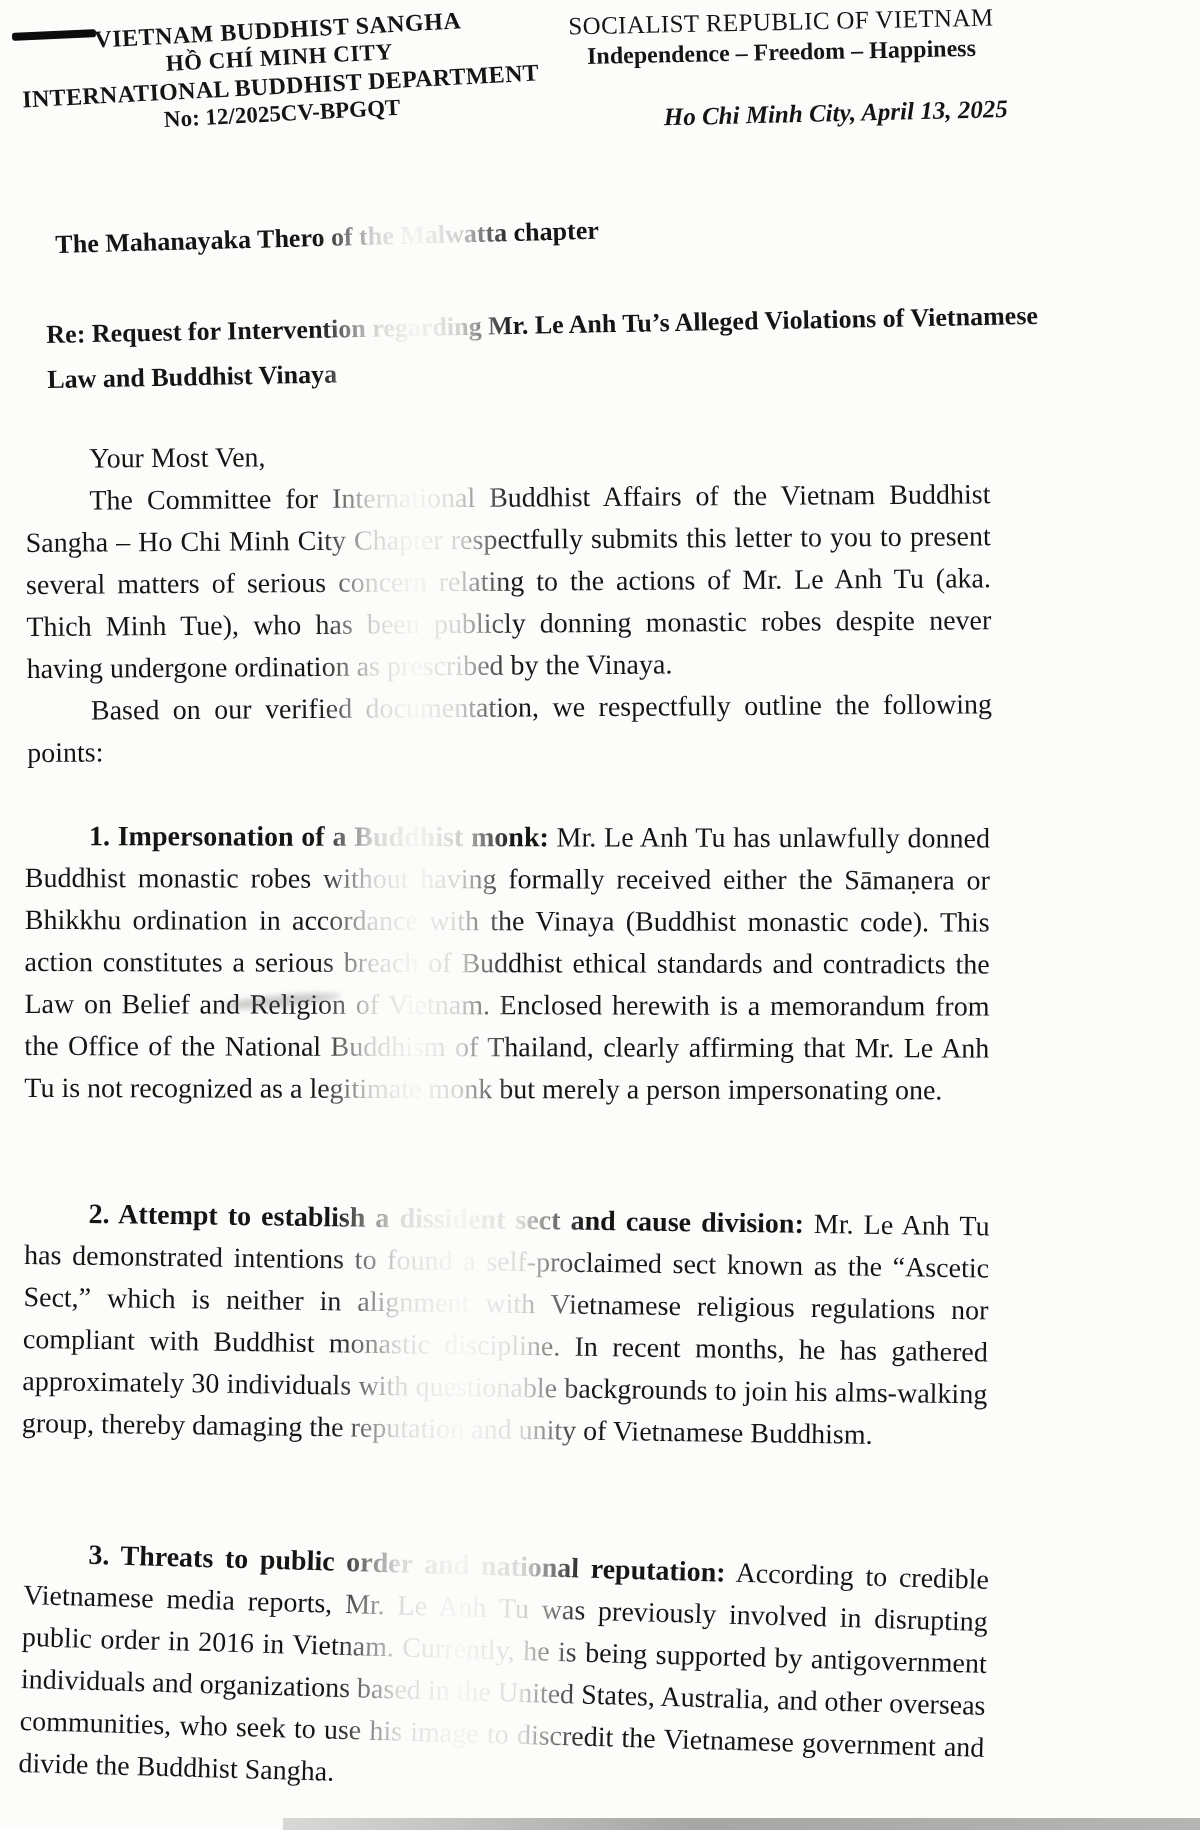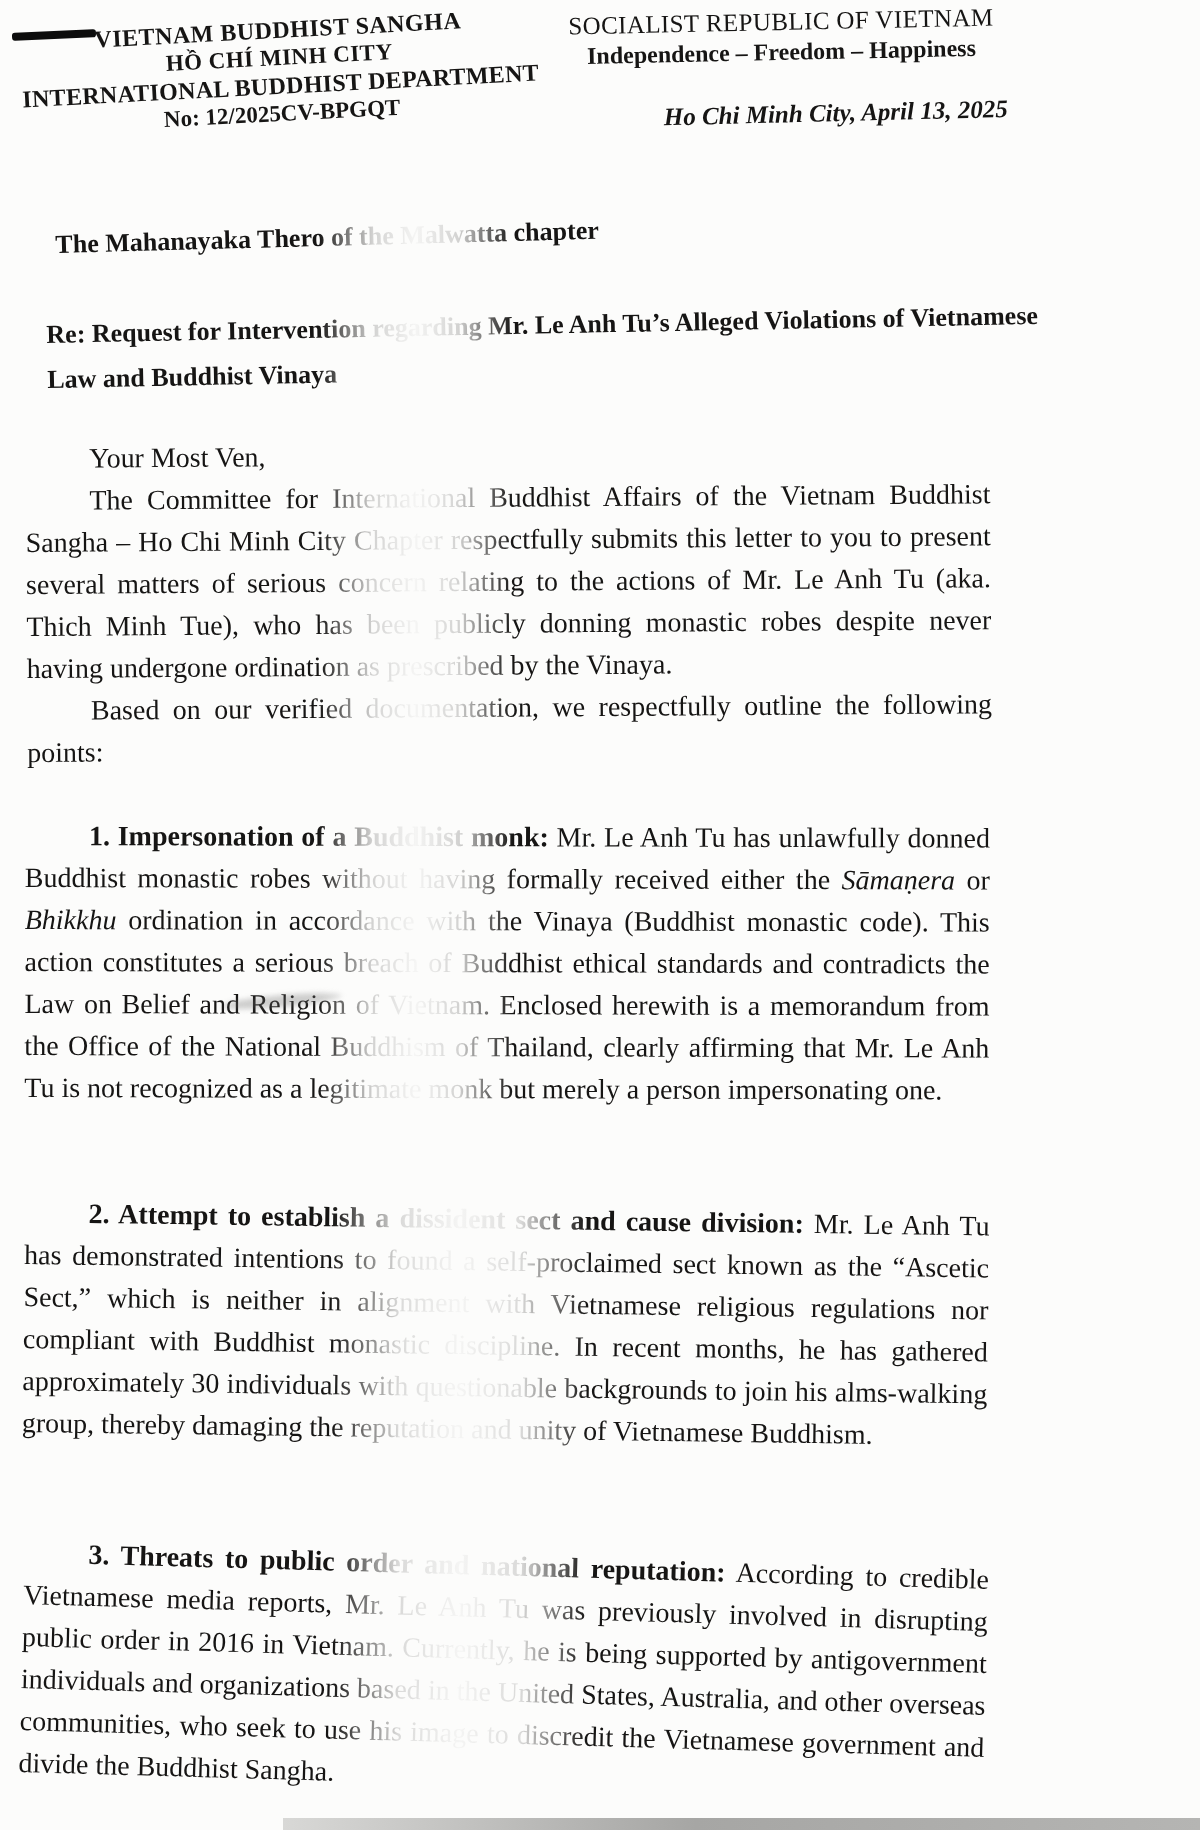--- a/index.html
+++ b/index.html
@@ -2,21 +2,21 @@
 <html><head>
 <meta charset="utf-8">
 <style>
   html,body{margin:0;padding:0;background:#e8e8e8;}
   .page{
     position:relative;width:1200px;height:1830px;margin:0 auto;
     background:#fcfcfb;overflow:hidden;
     font-family:"Liberation Serif","DejaVu Serif",serif;color:#161514;
   }
   .b{font-weight:bold}
-  .i{font-style:italic}
+  .i{}
 
   .top-dash{
     position:absolute;left:12px;top:31px;width:84px;height:8px;
     background:#0c0c0c;border-radius:3px;transform:rotate(-2.5deg);
   }
 
   .hdr-left{
     position:absolute;left:12px;top:16px;width:530px;text-align:center;
     line-height:28px;transform:rotate(-3deg);transform-origin:center top;white-space:nowrap;
   }

